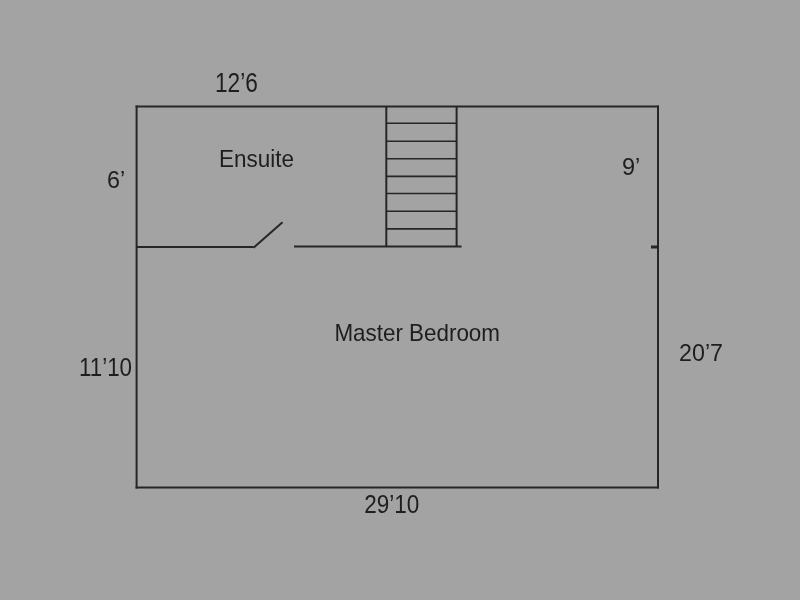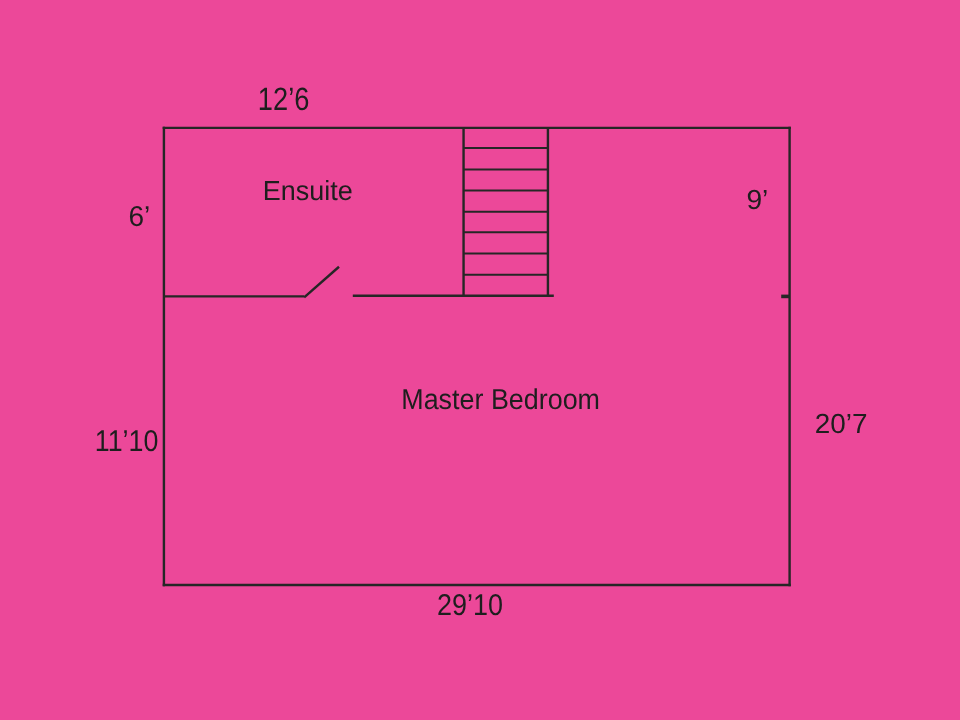--- a/index.html
+++ b/index.html
@@ -1,16 +1,16 @@
 <!DOCTYPE html>
 <html><head>
 <meta charset="utf-8">
 <style>
   html,body{margin:0;padding:0;background:#ffffff;}
-  .page{position:relative;width:800px;height:600px;background:#ec4899;overflow:hidden;}
+  .page{position:relative;width:800px;height:600px;background:#a3a3a3;overflow:hidden;}
   text{font-family:"Liberation Sans",sans-serif;fill:#1e1e1e;}
 </style>
 </head>
 <body>
 <div class="page">
 <svg width="800" height="600" viewBox="0 0 800 600" xmlns="http://www.w3.org/2000/svg">
 
   <g>
         <line x1="136.6" y1="106.6" x2="658" y2="106.6" stroke="#262626" stroke-width="2" stroke-linecap="square"></line>
       </g>

